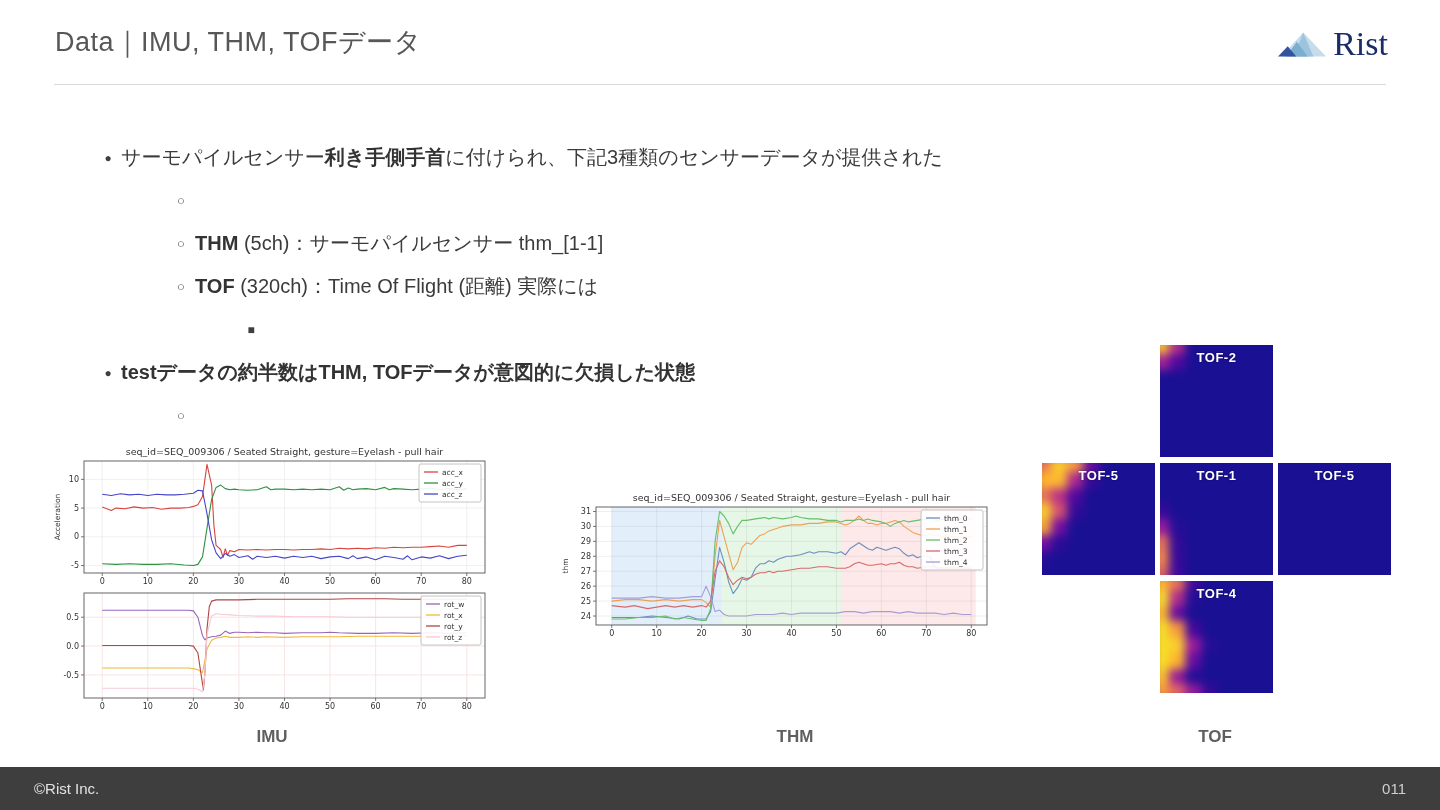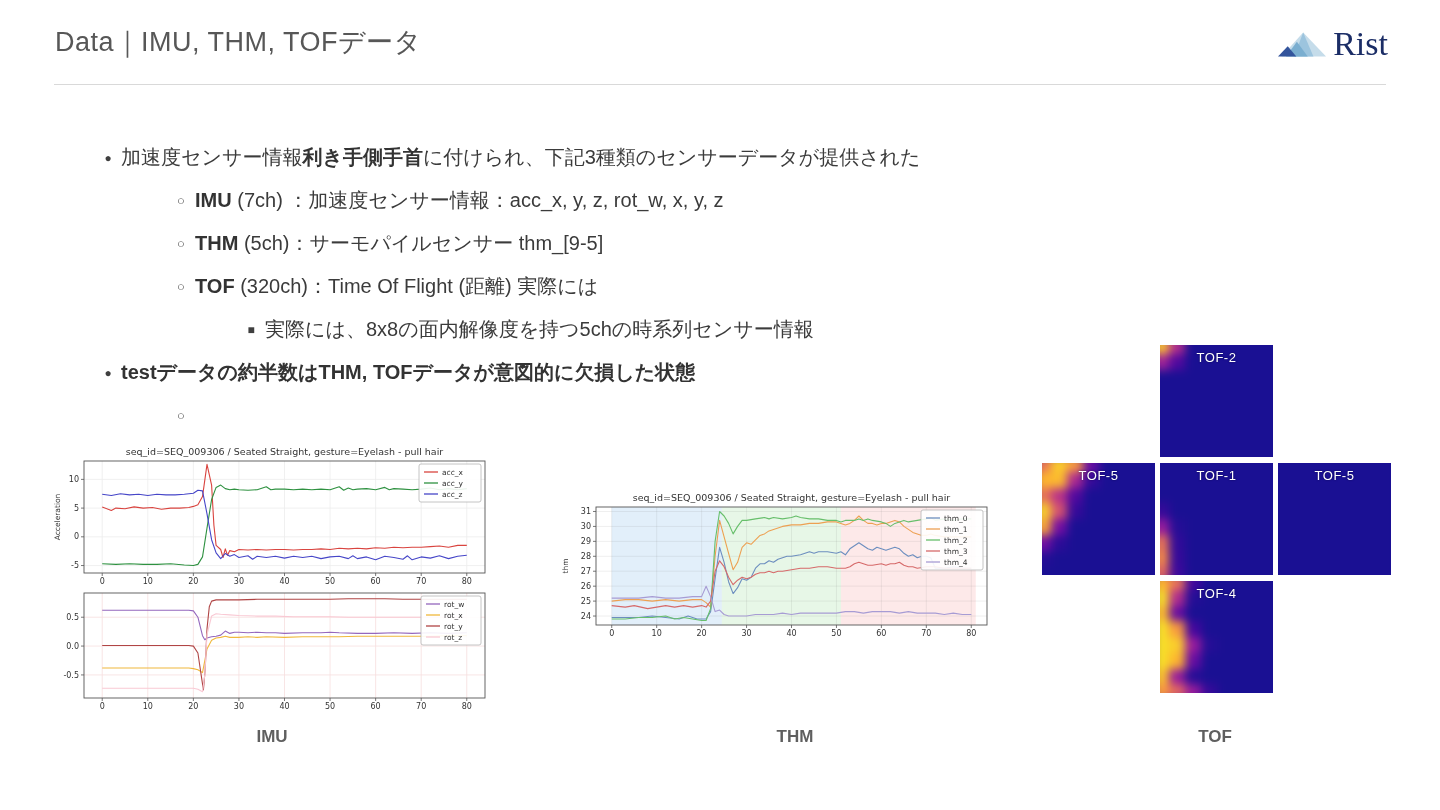--- a/index.html
+++ b/index.html
@@ -22,21 +22,21 @@
   .bullet-row .txt b{font-weight:700;color:#333;}
   
   .fig{overflow:visible;}
   .fig svg{display:block;}
   
   .tof-cross{left:1042px;top:345px;width:349px;height:349px;}
   .tof-square{position:absolute;width:113px;height:112px;background:#1a1093;overflow:hidden;}
   .heat{position:absolute;left:-7px;top:-7px;right:-7px;bottom:-7px;display:grid;
         grid-template-columns:repeat(8,1fr);grid-template-rows:repeat(8,1fr);filter:blur(5px);}
   .tof-label{position:absolute;top:5px;left:0;right:0;text-align:center;color:#fff;
-             font-weight:400;font-size:13px;letter-spacing:.5px;text-shadow:0 0 2px rgba(0,0,40,.6);}
+             font-weight:700;font-size:13px;letter-spacing:.5px;text-shadow:0 0 2px rgba(0,0,40,.6);}
   
   .caption{width:200px;text-align:center;top:727px;font-size:17px;font-weight:700;color:#5f5f5f;}
   
   .footer{left:0;top:767px;width:1440px;height:43px;background:#3e3e3e;display:flex;
           align-items:center;justify-content:space-between;padding:0 34px;box-sizing:border-box;}
   .footer .copyright{color:#e3e3e3;font-size:15px;}
   .footer .page-number{color:#cfcfcf;font-size:15px;}
 </style>
 </head>
 <body>
@@ -53,37 +53,35 @@
     <span class="logo-text">Rist</span>
   </div>
 
   <div class="abs slide-title">Data｜IMU, THM, TOFデータ</div>
 
   <div class="abs divider"></div>
 
   <div class="abs bullets" id="bullets">
       <div class="bullet-row lv1">
         <span class="marker">●</span>
-        <span class="txt"><span>加速度センサー情報</span><b>利き手側手首</b><span>に付けられ、下記3種類のセンサーデータが提供された</span></span>
+        <span class="txt"><span>サーモパイルセンサー</span><b>利き手側手首</b><span>に付けられ、下記3種類のセンサーデータが提供された</span></span>
       </div>
       <div class="bullet-row lv2">
         <span class="marker">○</span>
-        <span class="txt"><b>IMU</b><span> (7ch) ：加速度センサー情報：acc_x, y, z, rot_w, x, y, z</span></span>
       </div>
       <div class="bullet-row lv2">
         <span class="marker">○</span>
-        <span class="txt"><b>THM</b><span> (5ch)：サーモパイルセンサー thm_[9-5]</span></span>
+        <span class="txt"><b>THM</b><span> (5ch)：サーモパイルセンサー thm_[1-1]</span></span>
       </div>
       <div class="bullet-row lv2">
         <span class="marker">○</span>
         <span class="txt"><b>TOF</b><span> (320ch)：Time Of Flight (距離) 実際には</span></span>
       </div>
       <div class="bullet-row lv3">
         <span class="marker">■</span>
-        <span class="txt"><span>実際には、8x8の面内解像度を持つ5chの時系列センサー情報</span></span>
       </div>
       <div class="bullet-row lv1">
         <span class="marker">●</span>
         <span class="txt"><b>testデータの約半数はTHM, TOFデータが意図的に欠損した状態</b></span>
       </div>
       <div class="bullet-row lv2">
         <span class="marker">○</span>
       </div>
     </div>
 
@@ -626,14 +624,18 @@
           <div style="background: rgb(26, 16, 147);"></div>
         </div>
         <div class="tof-label">TOF-4</div>
       </div>
     </div>
 
   <div class="abs caption" style="left:172px;">IMU</div>
   <div class="abs caption" style="left:695px;">THM</div>
   <div class="abs caption" style="left:1115px;">TOF</div>
 
+  <div class="abs footer">
+    <span class="copyright">©Rist Inc.</span>
+    <span class="page-number">011</span>
+  </div>
 
 </div>
 
 </body></html>

